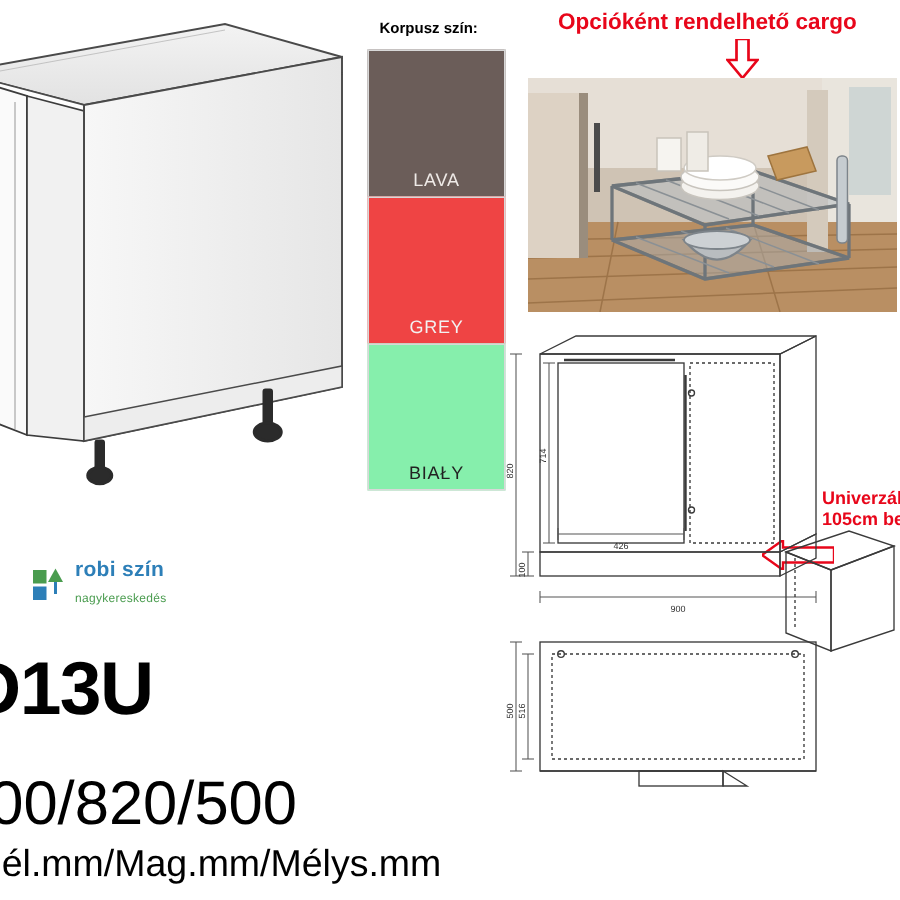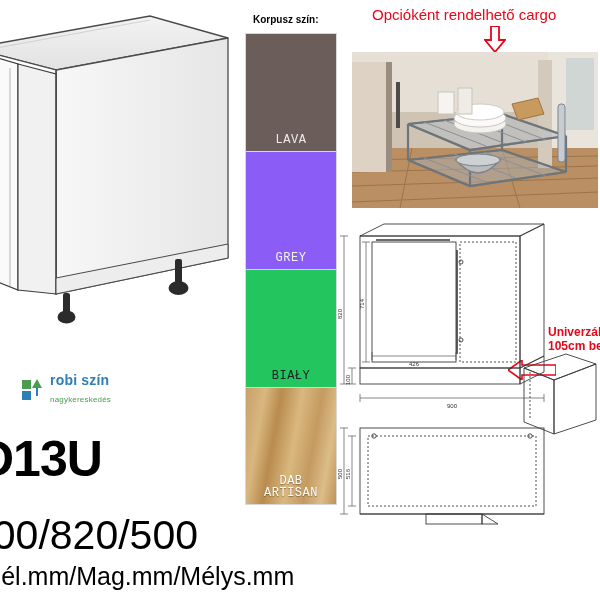--- a/index.html
+++ b/index.html
@@ -79,53 +79,52 @@
   }
   .swatch-title {
     font-size: 10px;
     font-weight: bold;
     color: #000;
     margin-bottom: 8px;
     padding-left: 8px;
   }
   .swatch {
     position: relative;
-    width: 92px; height: 118px;
+    width: 92px; height: 98px;
     border: 1px solid #d8d8d8;
     border-bottom: none;
     display: flex;
     align-items: flex-end;
     justify-content: center;
     padding-bottom: 4px;
-    font-family: Liberation Mono, monospace;
   }
   .swatch:last-child { border-bottom: 1px solid #d8d8d8; }
   .swatch-label {
     font-size: 12px;
     letter-spacing: .5px;
     text-align: center;
     line-height: 1.05;
   }
   .sw-lava   { background: #6b5d59; }
   .sw-lava .swatch-label { color: #efeae7; }
-  .sw-grey   { background: #8b5cf6; }
+  .sw-grey   { background: #ef4444; }
   .sw-grey .swatch-label { color: #f2f2f2; }
-  .sw-bialy  { background: #22c55e; }
+  .sw-bialy  { background: #86efac; }
   .sw-bialy .swatch-label { color: #222; }
   .sw-dab    {
     background: linear-gradient(100deg,#c8a169 0%,#d8b77f 18%,#b98b4e 33%,#d9b87f 52%,#c49a60 70%,#dcbd88 86%,#c09258 100%);
   }
   .sw-dab .swatch-label { color: #ffffff; text-shadow: 0 1px 1px rgba(0,0,0,.35); }
 
   
   .promo-caption {
     position: absolute;
     left: 372px; top: 6px;
     font-size: 15px;
-    font-weight: normal;
+    font-weight: bold;
     color: #e8061a;
     white-space: nowrap;
   }
   .promo-arrow {
     position: absolute;
     left: 484px; top: 26px;
     width: 22px; height: 26px;
   }
   .photo {
     position: absolute;
@@ -234,26 +233,20 @@
 
     <div class="swatch sw-lava">
       <span class="swatch-label">LAVA</span>
     </div>
     <div class="swatch sw-grey">
       <span class="swatch-label">GREY</span>
     </div>
     <div class="swatch sw-bialy">
       <span class="swatch-label">BIAŁY</span>
     </div>
-    <div class="swatch sw-dab">
-      <span class="swatch-label">
-        <span>DAB</span><br>
-        <span>ARTISAN</span>
-      </span>
-    </div>
   </div>
 
   <div class="promo-caption">Opcióként rendelhető cargo</div>
   <svg class="promo-arrow" viewBox="0 0 22 26">
     <polygon points="7,0 15,0 15,14 21,14 11,26 1,14 7,14" fill="none" stroke="#e8061a" stroke-width="1.8"></polygon>
   </svg>
 
   <div class="photo">
     <svg width="246" height="156" viewBox="0 0 246 156">
 

